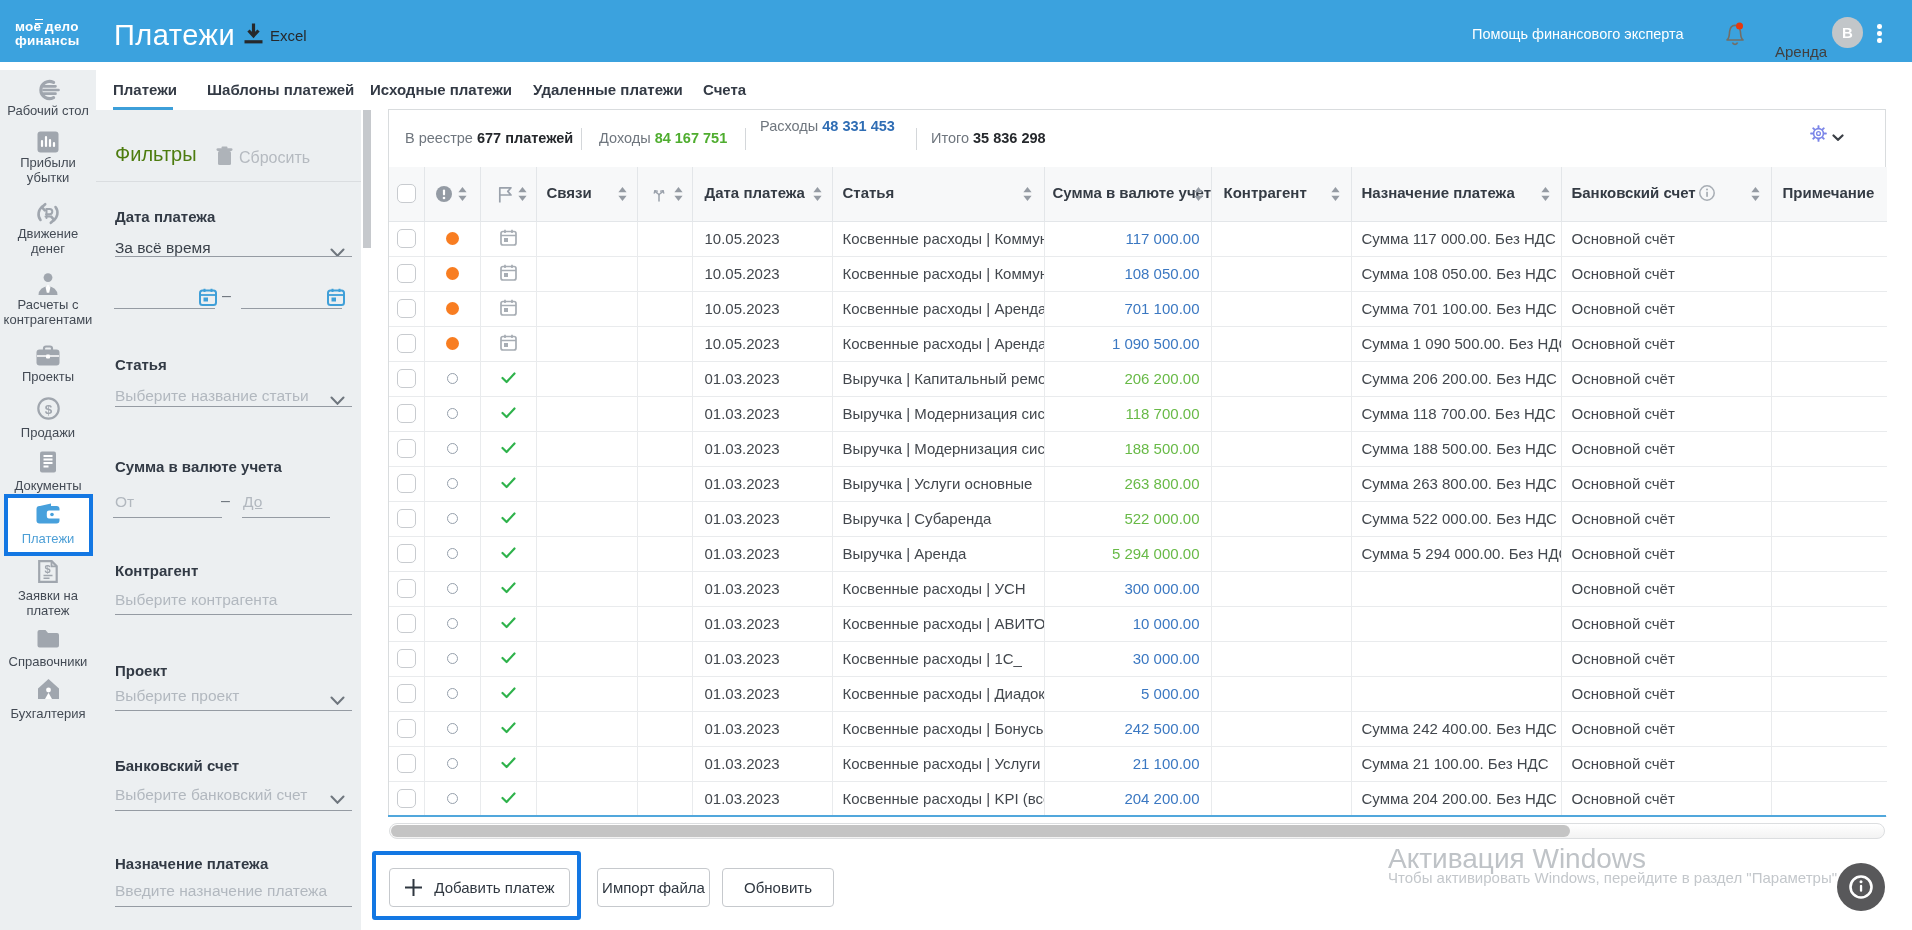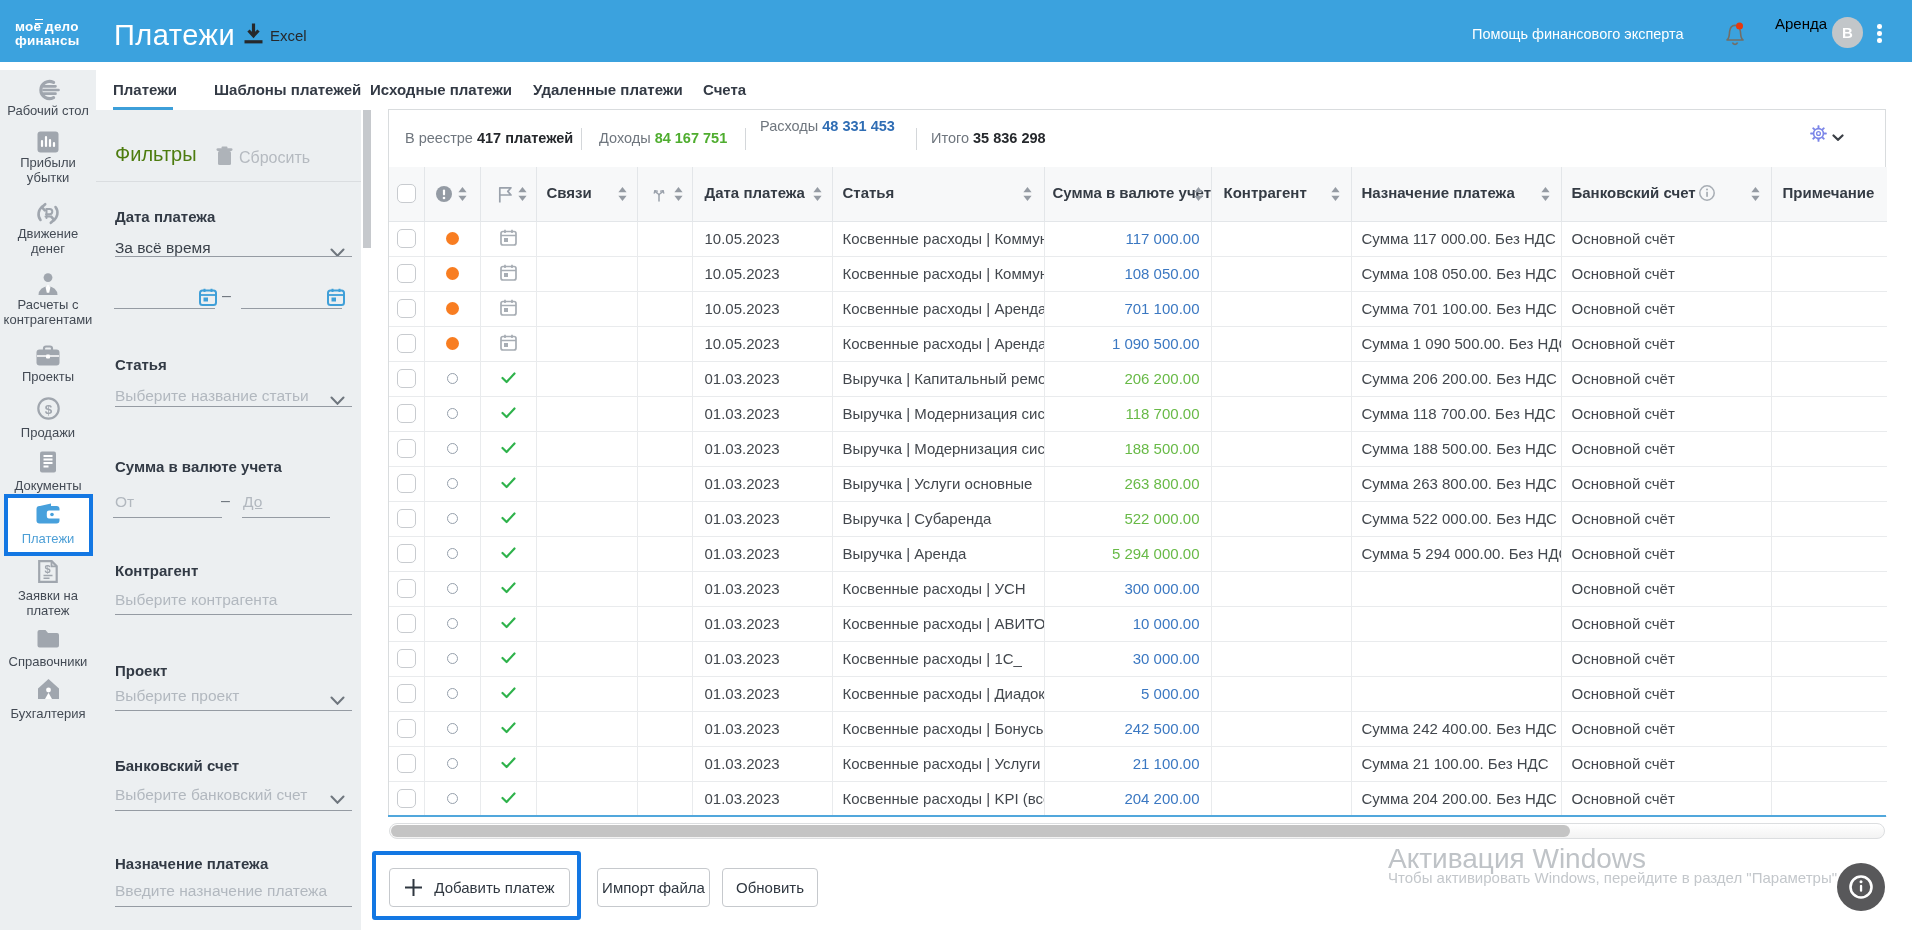--- a/index.html
+++ b/index.html
@@ -6,21 +6,21 @@
  font-family:"Liberation Sans",sans-serif;}
 .abs{position:absolute;}
 
 .header{position:absolute;left:0;top:0;width:1912px;height:62px;background:#3BA2DE;}
 .logo{position:absolute;left:15px;top:20px;color:#fff;font-size:13.5px;line-height:14px;font-weight:700;letter-spacing:.2px;}
 .logo .bar{position:absolute;left:19.5px;top:-1px;width:8px;height:4.6px;border-top:1.5px solid #fff;border-bottom:1.5px solid #fff;}
 .htitle{position:absolute;left:114px;top:19px;color:#fff;font-size:29px;font-weight:400;letter-spacing:.5px;}
 .excel{position:absolute;left:243px;top:23px;color:#26282B;}
 .excel span{position:absolute;left:27px;top:4px;font-size:15px;}
 .hhelp{position:absolute;left:1472px;top:26px;color:#fff;font-size:14.5px;}
-.harenda{position:absolute;left:1775px;top:15px;color:#000000;font-size:15px;}
+.harenda{position:absolute;left:1775px;top:43px;color:#404040;font-size:15px;}
 .avatar{position:absolute;left:1832px;top:17px;width:31px;height:31px;border-radius:50%;background:#C2C6C9;color:#fff;font-size:15px;font-weight:700;text-align:center;line-height:31px;}
 .hdots span{position:absolute;left:1877px;width:4.5px;height:4.5px;border-radius:50%;background:#fff;}
 
 .rail{position:absolute;left:0;top:70px;width:96px;height:860px;background:#ECEFF1;}
 .ritem{position:absolute;width:96px;text-align:center;color:#434A54;font-size:13px;line-height:15px;}
 .ritem.active{color:#4D9FD6;}
 .bluebox1{position:absolute;left:4px;top:494px;width:89px;height:62px;background:#fff;border:4.5px solid #1377E3;}
 
 .tabs{position:absolute;left:96px;top:70px;width:1816px;height:40px;background:#fff;}
 .tab{position:absolute;top:11px;font-size:15px;font-weight:700;color:#333A45;white-space:nowrap;}
@@ -176,21 +176,21 @@
 <div class="ritem" style="left:0;top:678px;">
 <span class="abs" style="left:0;right:0;top:0;text-align:center;"><svg width="23" height="22" viewBox="0 0 23 22">
         <path d="M1 10.5 L11.5 1 L22 10.5 V21 h-21 z" fill="#A0A6AE"></path>
         <circle cx="11.5" cy="12" r="2.4" fill="#fff"></circle>
         <path d="M8 21 L11.5 14.8 L15 21 z" fill="#fff"></path>
       </svg></span>
 <span class="abs" style="left:-12px;right:-12px;top:28px;text-align:center;">Бухгалтерия</span>
 </div>
 <div class="tabs">
     <div class="tab" style="left:17px;">Платежи</div>
-<div class="tab" style="left:118px;text-align:center;">Шаблоны платежей</div>
+<div class="tab" style="left:111px;text-align:center;">Шаблоны платежей</div>
 <div class="tab" style="left:274px;">Исходные платежи</div>
 <div class="tab" style="left:437px;">Удаленные платежи</div>
 <div class="tab" style="left:607px;">Счета</div>
 <div class="tabu"></div>
   </div>
 <div class="filters">
     <div class="fhead">Фильтры</div>
 <div class="abs" style="left:120px;top:36px;"><svg width="17" height="19" viewBox="0 0 17 19">
         <rect x="2" y="5" width="13" height="14" rx="1.5" fill="#AEB3B9"></rect>
         <rect x="0.5" y="2.3" width="16" height="2.6" rx="1.3" fill="#AEB3B9"></rect>
@@ -246,21 +246,21 @@
         <path d="M1.5 1.5 L7.5 7.8 L13.5 1.5" fill="none" stroke="#6F767E" stroke-width="2.0" stroke-linecap="round"></path>
       </svg></div>
 <div class="fline" style="left:19px;top:700px;width:237px;"></div>
 <div class="flabel" style="top:745px;">Назначение платежа</div>
 <div class="fplace" style="top:772px;">Введите назначение платежа</div>
 <div class="fline" style="left:19px;top:796px;width:237px;"></div>
   </div>
 <div class="vthumb"></div>
 <div class="panel">
     <div class="stats">
-      <span class="abs" style="left:16px;top:20px;">В реестре <b>417 платежей</b></span>
+      <span class="abs" style="left:16px;top:20px;">В реестре <b>677 платежей</b></span>
       <span class="sep" style="left:192px;"></span>
       <span class="abs" style="left:210px;top:20px;">Доходы <span class="gnum">84 167 751</span></span>
       <span class="sep" style="left:356px;"></span>
       <span class="abs" style="left:371px;top:8px;">Расходы <span class="bnum">48 331 453</span></span>
       <span class="sep" style="left:527px;"></span>
       <span class="abs" style="left:542px;top:20px;">Итого <b>35 836 298</b></span>
       <span class="gear" style="left:1421px;top:15px;"><svg width="17" height="17" viewBox="0 0 17 17">
           <rect x="7.55" y="0.2" width="1.9" height="3.1" rx="0.6" fill="#7B85E8" transform="rotate(0 8.5 8.5)"></rect>
           <rect x="7.55" y="0.2" width="1.9" height="3.1" rx="0.6" fill="#7B85E8" transform="rotate(45 8.5 8.5)"></rect>
           <rect x="7.55" y="0.2" width="1.9" height="3.1" rx="0.6" fill="#7B85E8" transform="rotate(90 8.5 8.5)"></rect>
@@ -913,21 +913,21 @@
 <div class="blueline"></div>
 <div class="hscroll"></div>
 <div class="hthumb"></div>
 <div class="btn" style="left:389px;width:181px;display:flex;align-items:center;justify-content:center;gap:11px;">
     <svg width="19" height="19" viewBox="0 0 19 19">
       <path d="M9.5 1 V18 M1 9.5 H18" stroke="#2F3740" stroke-width="2"></path>
     </svg>
     <span>Добавить платеж</span>
   </div>
 <div class="btn" style="left:597px;width:113px;line-height:37px;">Импорт файла</div>
-<div class="btn" style="left:722px;width:96px;line-height:37px;">Обновить</div>
+<div class="btn" style="left:722px;width:112px;line-height:37px;">Обновить</div>
 <div class="bluebox2"></div>
 <div class="winact">Активация Windows</div>
 <div class="winact2">Чтобы активировать Windows, перейдите в раздел "Параметры".</div>
 <div class="helpbtn">
     <span class="abs" style="left:11px;top:11px;"><svg width="26" height="26" viewBox="0 0 26 26">
         <circle cx="13" cy="13" r="10.5" fill="none" stroke="#fff" stroke-width="2.6"></circle>
         <rect x="11.9" y="10.8" width="2.3" height="7" rx="1.1" fill="#fff"></rect>
         <circle cx="13" cy="7.8" r="1.5" fill="#fff"></circle>
       </svg></span>
   </div>

